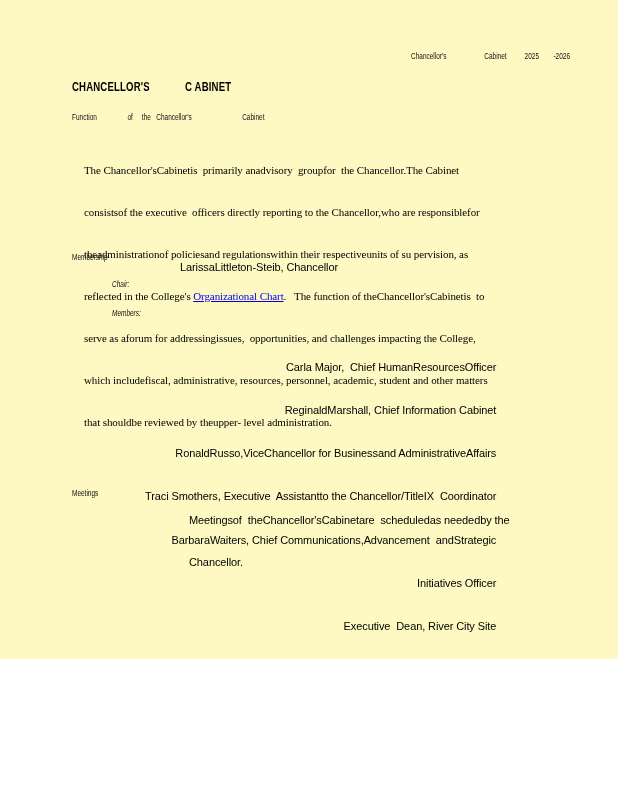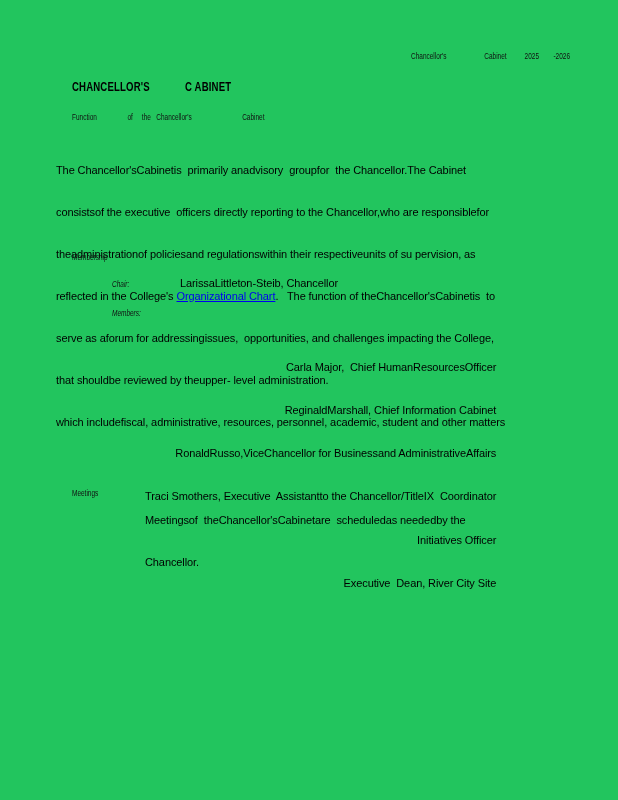--- a/index.html
+++ b/index.html
@@ -1,18 +1,18 @@
 <!DOCTYPE html>
 <html><head>
 <meta charset="utf-8">
 <style>
   html, body { margin: 0; padding: 0; }
   body { width: 618px; height: 800px; background: #ffffff; overflow: hidden; }
   .page {
-    position: relative; width: 618px; height: 800px; background: #22c55e;
+    position: relative; width: 618px; height: 659px; background: #fef9c3;
     font-family: "Liberation Sans", "DejaVu Sans", sans-serif; color: #000000;
   }
   .abs { position: absolute; white-space: pre; }
 
   
   .cond {
     font-size: 9px;
     transform: scaleX(0.72);
     transform-origin: left top;
     color: #111111;
@@ -25,72 +25,73 @@
     font-weight: bold; font-size: 12px; letter-spacing: 0.2px;
     transform: scaleX(0.8); transform-origin: left top;
   }
   .title-left  { left: 72px;  top: 80px; }
   .title-right { left: 185px; top: 80px; }
 
   .function-label { left: 72px; top: 112px; }
 
   .body-text { font-size: 11px; letter-spacing: -0.1px; line-height: 14px; white-space: pre; }
 
-  .paragraph { left: 56px; top: 135px; }
+  .paragraph { left: 84px; top: 135px; font-family: Liberation Serif, serif; }
   .paragraph .pline { height: 14px; }
 
   .link { color: #0000EE; text-decoration: underline; cursor: pointer; }
 
   .membership-label { left: 72px;  top: 252px; }
   .chair-label      { left: 112px; top: 279px; }
-  .chair-value      { left: 180px; top: 276px; }
+  .chair-value      { left: 180px; top: 260px; }
   .members-label    { left: 112px; top: 308px; }
 
   .members-list { left: 145px; top: 331px; line-height: 14.4px; }
   .members-list .mline { height: 14.4px; text-align: right; }
   .members-list .indent { margin-left: 35px; }
 
   .meetings-label { left: 72px;  top: 488px; }
   .meetings-text  { left: 145px; top: 485px; }
-  .meetings-text div { height: 14px; }
+  .meetings-text div { height: 14px; margin-left: 44px; }
 </style>
 </head>
 <body>
 
 <div class="page">
 
   <div class="abs cond header-right">Chancellor's                     Cabinet          2025        -2026</div>
 
   <div class="abs title-part title-left">CHANCELLOR'S</div>
   <div class="abs title-part title-right">C ABINET</div>
 
   <div class="abs cond function-label">Function                 of     the   Chancellor's                            Cabinet</div>
 
   <div class="abs body-text paragraph">
     <div class="pline">The Chancellor'sCabinetis  primarily anadvisory  groupfor  the Chancellor.The Cabinet</div>
     <div class="pline">consistsof the executive  officers directly reporting to the Chancellor,who are responsiblefor</div>
     <div class="pline">theadministrationof policiesand regulationswithin their respectiveunits of su pervision, as</div>
     <div class="pline"><span>reflected in the College's </span><a class="link">Organizational Chart</a><span>.   The function of theChancellor'sCabinetis  to</span></div>
     <div class="pline">serve as aforum for addressingissues,  opportunities, and challenges impacting the College,</div>
+    <div class="pline">which includefiscal, administrative, resources, personnel, academic, student and other matters</div>
     <div class="pline">that shouldbe reviewed by theupper- level administration.</div>
-    <div class="pline">which includefiscal, administrative, resources, personnel, academic, student and other matters</div>
   </div>
 
   <div class="abs cond membership-label">Membership</div>
 
   <div class="abs cond cond-italic chair-label">Chair:</div>
   <div class="abs body-text chair-value">LarissaLittleton-Steib, Chancellor</div>
 
   <div class="abs cond cond-italic members-label">Members:</div>
 
   <div class="abs body-text members-list">
     <div class="mline">Carla Major,  Chief HumanResourcesOfficer</div>
     <div class="mline">ReginaldMarshall, Chief Information Cabinet</div>
     <div class="mline">RonaldRusso,ViceChancellor for Businessand AdministrativeAffairs</div>
     <div class="mline">Traci Smothers, Executive  Assistantto the Chancellor/TitleIX  Coordinator</div>
+    <div class="mline">BarbaraWaiters, Chief Communications,Advancement  andStrategic</div>
     <div class="mline indent">Initiatives Officer</div>
     <div class="mline indent">Executive  Dean, River City Site</div>
   </div>
 
   <div class="abs cond meetings-label">Meetings</div>
   <div class="abs body-text meetings-text">
     <div>Meetingsof  theChancellor'sCabinetare  scheduledas neededby the</div>
     <div>Chancellor.</div>
   </div>
 

